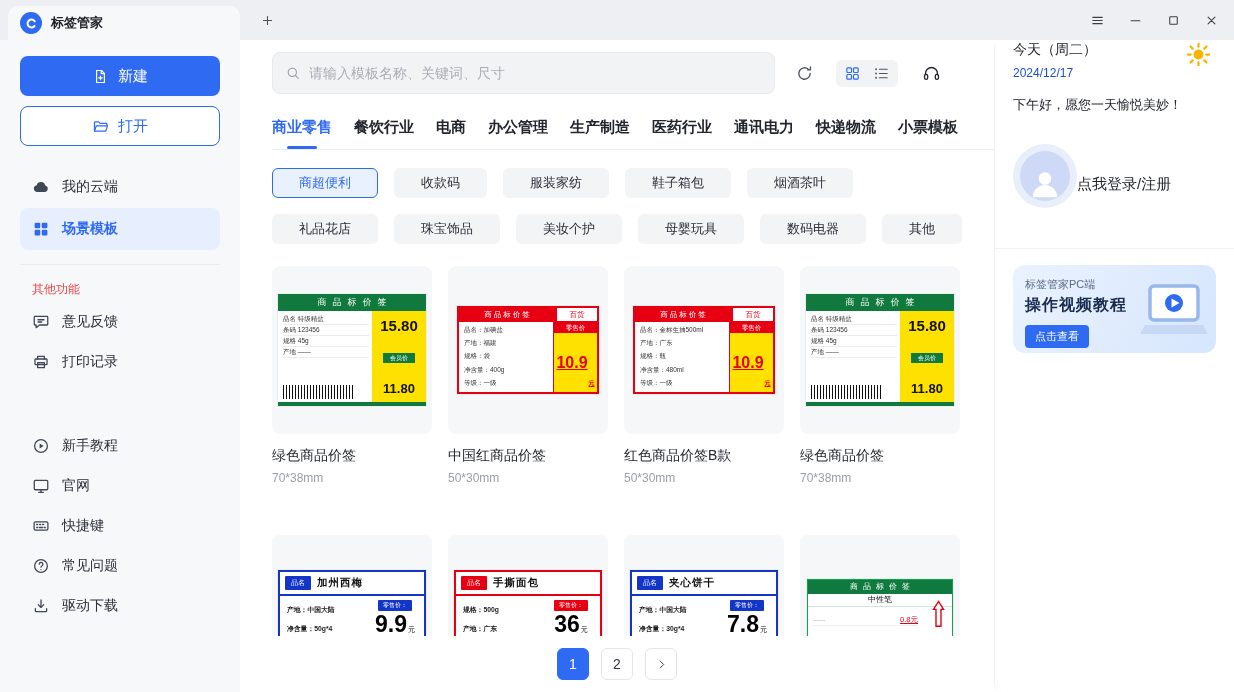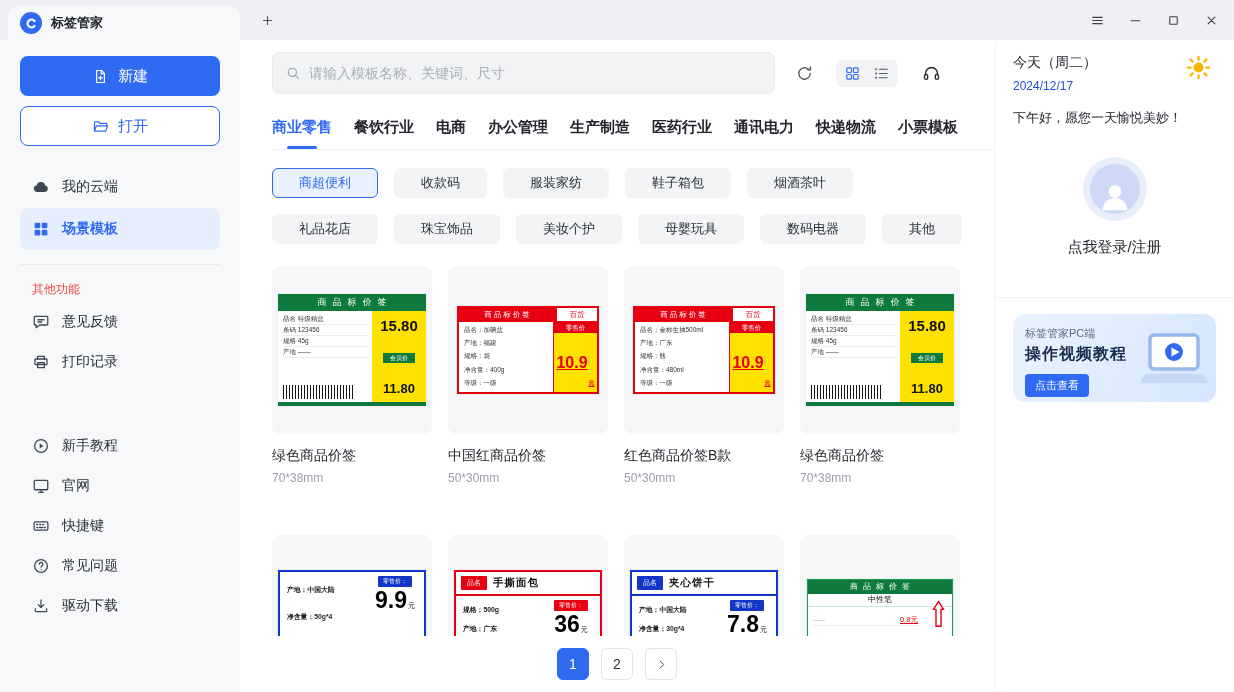--- a/index.html
+++ b/index.html
@@ -76,28 +76,28 @@
   .preview{width:160px;height:168px;background:#f6f7f9;border-radius:8px;display:flex;align-items:center;justify-content:center;}
   .card-name{margin-top:13px;font-size:14px;color:#23262e;line-height:17px;}
   .card-size{margin-top:7px;font-size:12px;color:#9aa0a8;line-height:14px;}
 
   .pagination{position:absolute;left:0;right:0;bottom:0;height:56px;background:#fff;display:flex;align-items:center;justify-content:center;gap:12px;}
   .page-btn{min-width:32px;height:32px;border-radius:6px;border:1px solid #e3e5e8;background:#fff;color:#33373d;font-size:14px;display:flex;align-items:center;justify-content:center;cursor:pointer;font-family:inherit;}
   .page-btn.active{background:var(--primary);border-color:var(--primary);color:#fff;}
   .page-btn svg{width:13px;height:13px;}
 
   
-  .right-panel{flex:0 0 240px;width:240px;border-left:1px solid #f0f1f3;padding:14px 18px 0;background:#fff;border-radius:8px;}
+  .right-panel{flex:0 0 240px;width:240px;border-left:1px solid #f0f1f3;padding:1px 18px 0;background:#fff;border-radius:8px;}
   .date-row{display:flex;justify-content:space-between;align-items:flex-start;}
   .date-main{font-size:14px;color:#23262e;}
   .date-sub{font-size:12px;color:#1d4ed8;margin-top:7px;}
   .sun{width:27px;height:27px;margin-right:4px;}
   .sun svg{width:27px;height:27px;}
   .greeting{margin-top:16px;font-size:13px;color:#23262e;}
-  .login-area{margin-top:30px;display:flex;flex-direction:column;align-items:center;cursor:pointer;}
+  .login-area{margin-top:30px;display:flex;align-items:center;cursor:pointer;}
   .avatar{width:64px;height:64px;border-radius:50%;background:#e9eefb;display:flex;align-items:center;justify-content:center;}
   .avatar-inner{width:50px;height:50px;border-radius:50%;background:#cdd9f6;display:flex;align-items:end;justify-content:center;overflow:hidden;}
   .avatar-inner svg{width:36px;height:36px;}
   .login-text{margin-top:17px;font-size:15px;color:#23262e;}
   .panel-sep{height:1px;background:#f0f1f3;margin:40px -18px 0;}
   .banner{margin-top:16px;height:88px;border-radius:12px;background:linear-gradient(115deg,#eaf2fe 0%,#d6e6fd 100%);position:relative;padding:12px 12px;overflow:hidden;cursor:pointer;}
   .b-brand{font-size:11px;color:#5b6b85;}
   .b-title{font-size:16px;font-weight:700;color:#182a4e;margin-top:3px;letter-spacing:1px;}
   .b-btn{display:inline-flex;margin-top:9px;background:var(--primary);color:#fff;font-size:11px;padding:4px 10px;border-radius:4px;}
   .banner-art{position:absolute;right:6px;top:18px;width:72px;height:58px;}
@@ -494,20 +494,24 @@
     </div>
     <div class="lg-foot"></div>
   </div>
             </div>
             <div class="card-name">绿色商品价签</div>
             <div class="card-size">70*38mm</div>
           </div>
           <div class="card">
             <div class="preview">
               <div class="lab lab-card">
+    <div class="lbc-head">
+      <span class="lbc-chip">品名</span>
+      <span class="lbc-name">加州西梅</span>
+    </div>
     <div class="lbc-body">
       <div class="lbc-left">
                     <div>产地：中国大陆</div>
                     <div>净含量：50g*4</div>
                     <div>保质期：8个月</div>
                   </div>
       <div class="lbc-right">
         <span class="lbc-plabel">零售价：</span>
         <div class="lbc-price">9.9<span>元</span></div>
       </div>

